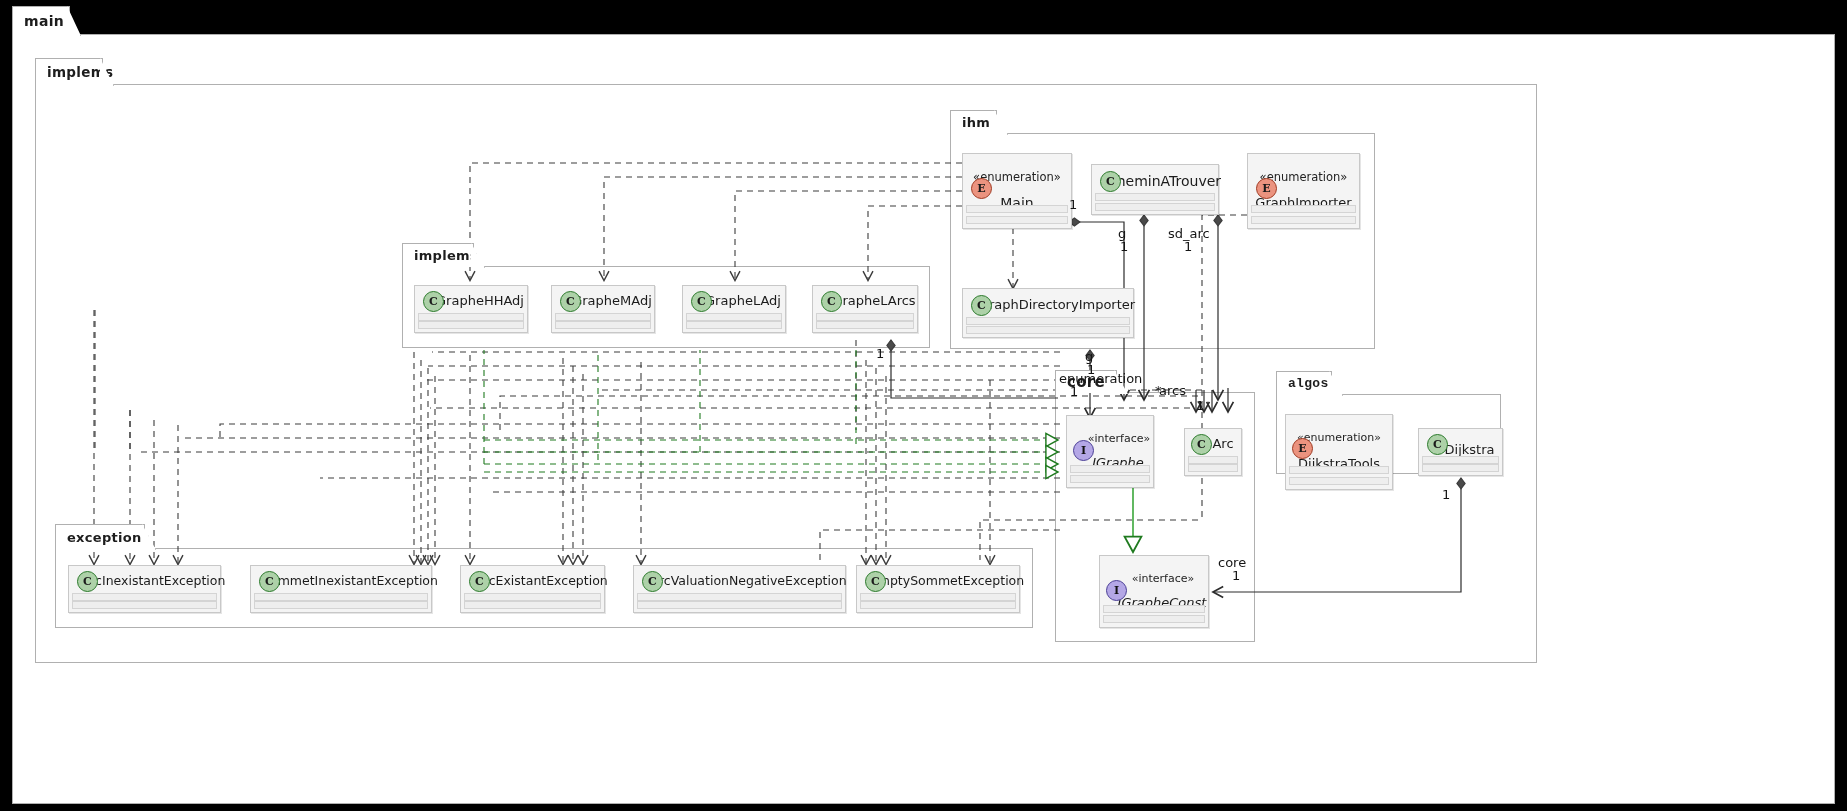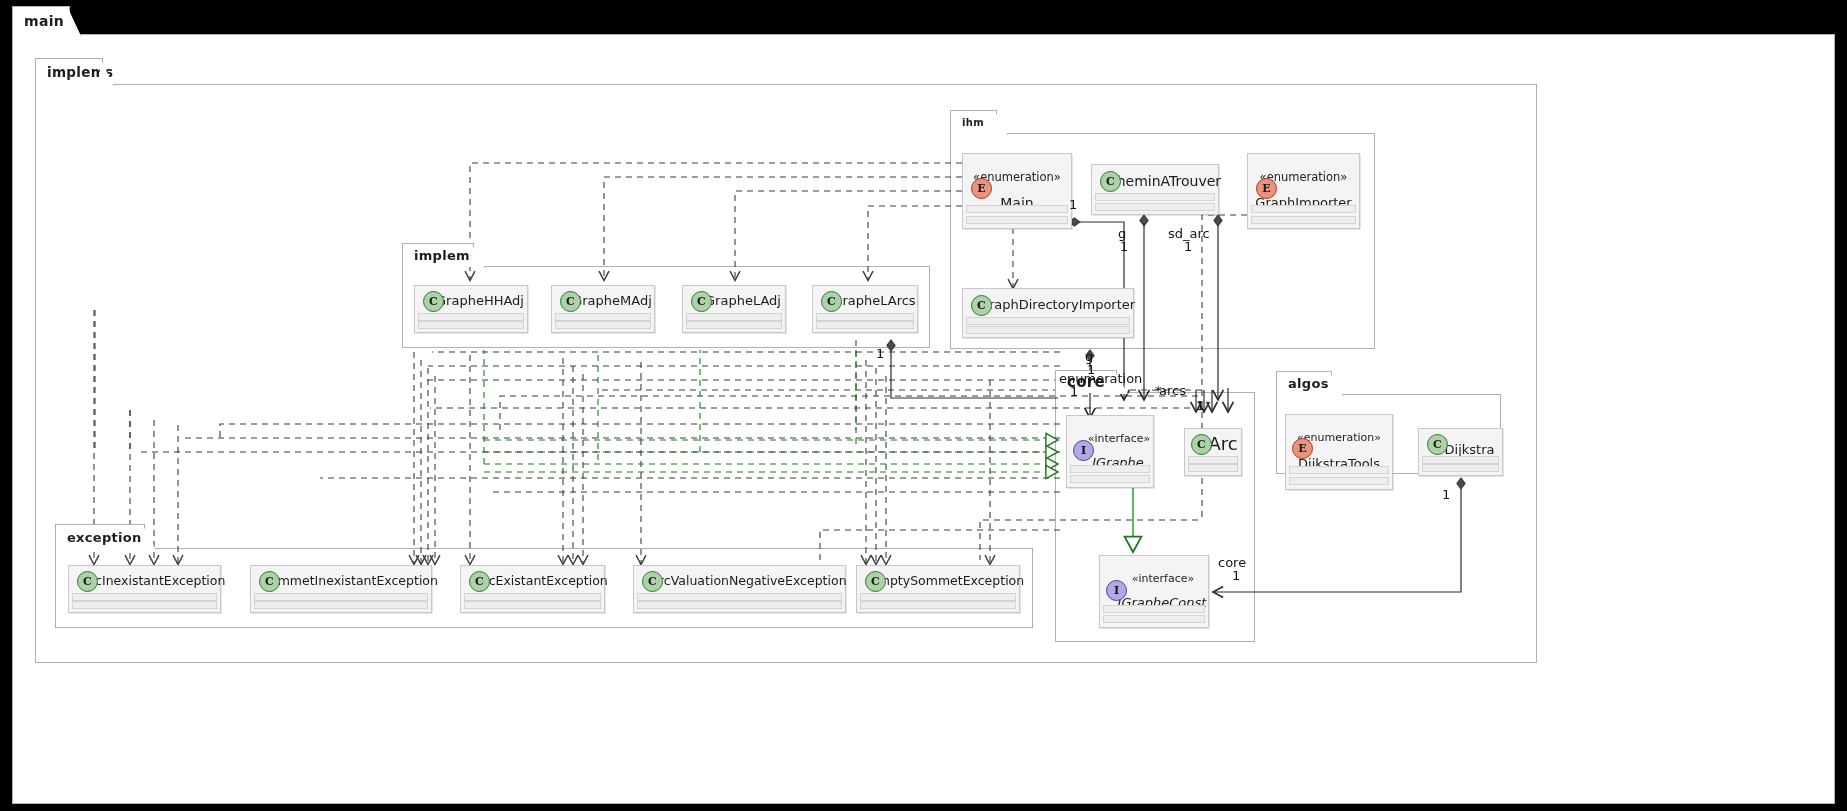--- a/index.html
+++ b/index.html
@@ -138,41 +138,41 @@
   <div class="pkg-tab" style="left:12px; top:6px; width:58px; height:29px; font-size:14px;">
     <span>main</span>
   </div>
   <div class="pkg-body" style="left:12px; top:34px; width:1823px; height:770px; background:#ffffff;"></div>
 
   <div class="pkg-tab" style="left:35px; top:58px; width:68px; height:27px; font-size:13.5px;">
     <span>implems</span>
   </div>
   <div class="pkg-body" style="left:35px; top:84px; width:1502px; height:579px;"></div>
 
-  <div class="pkg-tab" style="left:950px; top:110px; width:47px; height:24px; font-size:10px;">
+  <div class="pkg-tab" style="left:950px; top:110px; width:47px; height:24px; font-size:13px;">
     <span>ihm</span>
   </div>
   <div class="pkg-body" style="left:950px; top:133px; width:425px; height:216px;"></div>
 
   <div class="pkg-tab" style="left:402px; top:243px; width:72px; height:24px; font-size:13px;">
     <span>implems</span>
   </div>
   <div class="pkg-body" style="left:402px; top:266px; width:528px; height:82px;"></div>
 
   <div class="pkg-tab" style="left:55px; top:524px; width:90px; height:25px; font-size:13px;">
     <span>exceptions</span>
   </div>
   <div class="pkg-body" style="left:55px; top:548px; width:978px; height:80px;"></div>
 
   <div class="pkg-tab" style="left:1055px; top:370px; width:62px; height:23px; font-size:15px;">
     <span>core</span>
   </div>
   <div class="pkg-body" style="left:1055px; top:392px; width:200px; height:250px;"></div>
 
-  <div class="pkg-tab" style="left:1276px; top:371px; width:56px; height:24px; font-size:13px;">
+  <div class="pkg-tab" style="left:1276px; top:371px; width:56px; height:24px; font-size:13px;font-family:Liberation Mono, monospace;">
     <span>algos</span>
   </div>
   <div class="pkg-body" style="left:1276px; top:394px; width:225px; height:80px;"></div>
 
   <svg class="edges" viewBox="0 0 1847 811" xmlns="http://www.w3.org/2000/svg">
     <defs>
       <marker id="arrOpen" markerWidth="11" markerHeight="11" refX="9" refY="5.5" orient="auto">
         <path d="M1,1 L9.5,5.5 L1,10" fill="none" stroke="#3c3c3c" stroke-width="1.3"></path>
       </marker>
       <marker id="arrOpenG" markerWidth="11" markerHeight="11" refX="9" refY="5.5" orient="auto">
@@ -367,21 +367,21 @@
       <span class="stereo" style="margin-left:18px; font-size:11px;">«interface»</span>
       <span class="title iface" style="margin-top:8px; margin-left:16px; font-size:13px;">IGraphe</span>
     </div>
     <div class="bar" style="bottom:14px;"></div>
     <div class="bar" style="bottom:4px;"></div>
   </div>
 
   <div class="node" style="left:1184px; top:428px; width:58px; height:48px;">
     <div class="head" style="padding-left:16px; height:30px;">
       <span class="badge c" style="top:5px; left:6px;">C</span>
-      <span class="title" style="font-size:18px; margin-left:4px;">Arc</span>
+      <span class="title" style="font-size:13px; margin-left:4px;">Arc</span>
     </div>
     <div class="bar" style="bottom:11px;"></div>
     <div class="bar" style="bottom:3px;"></div>
   </div>
 
   <div class="node" style="left:1099px; top:555px; width:110px; height:73px;">
     <div class="head">
       <span class="badge i" style="top:24px; left:6px;">I</span>
       <span class="stereo" style="margin-left:18px; font-size:11px;">«interface»</span>
       <span class="title iface" style="margin-top:8px; margin-left:16px; font-size:13px;">IGrapheConst</span>

